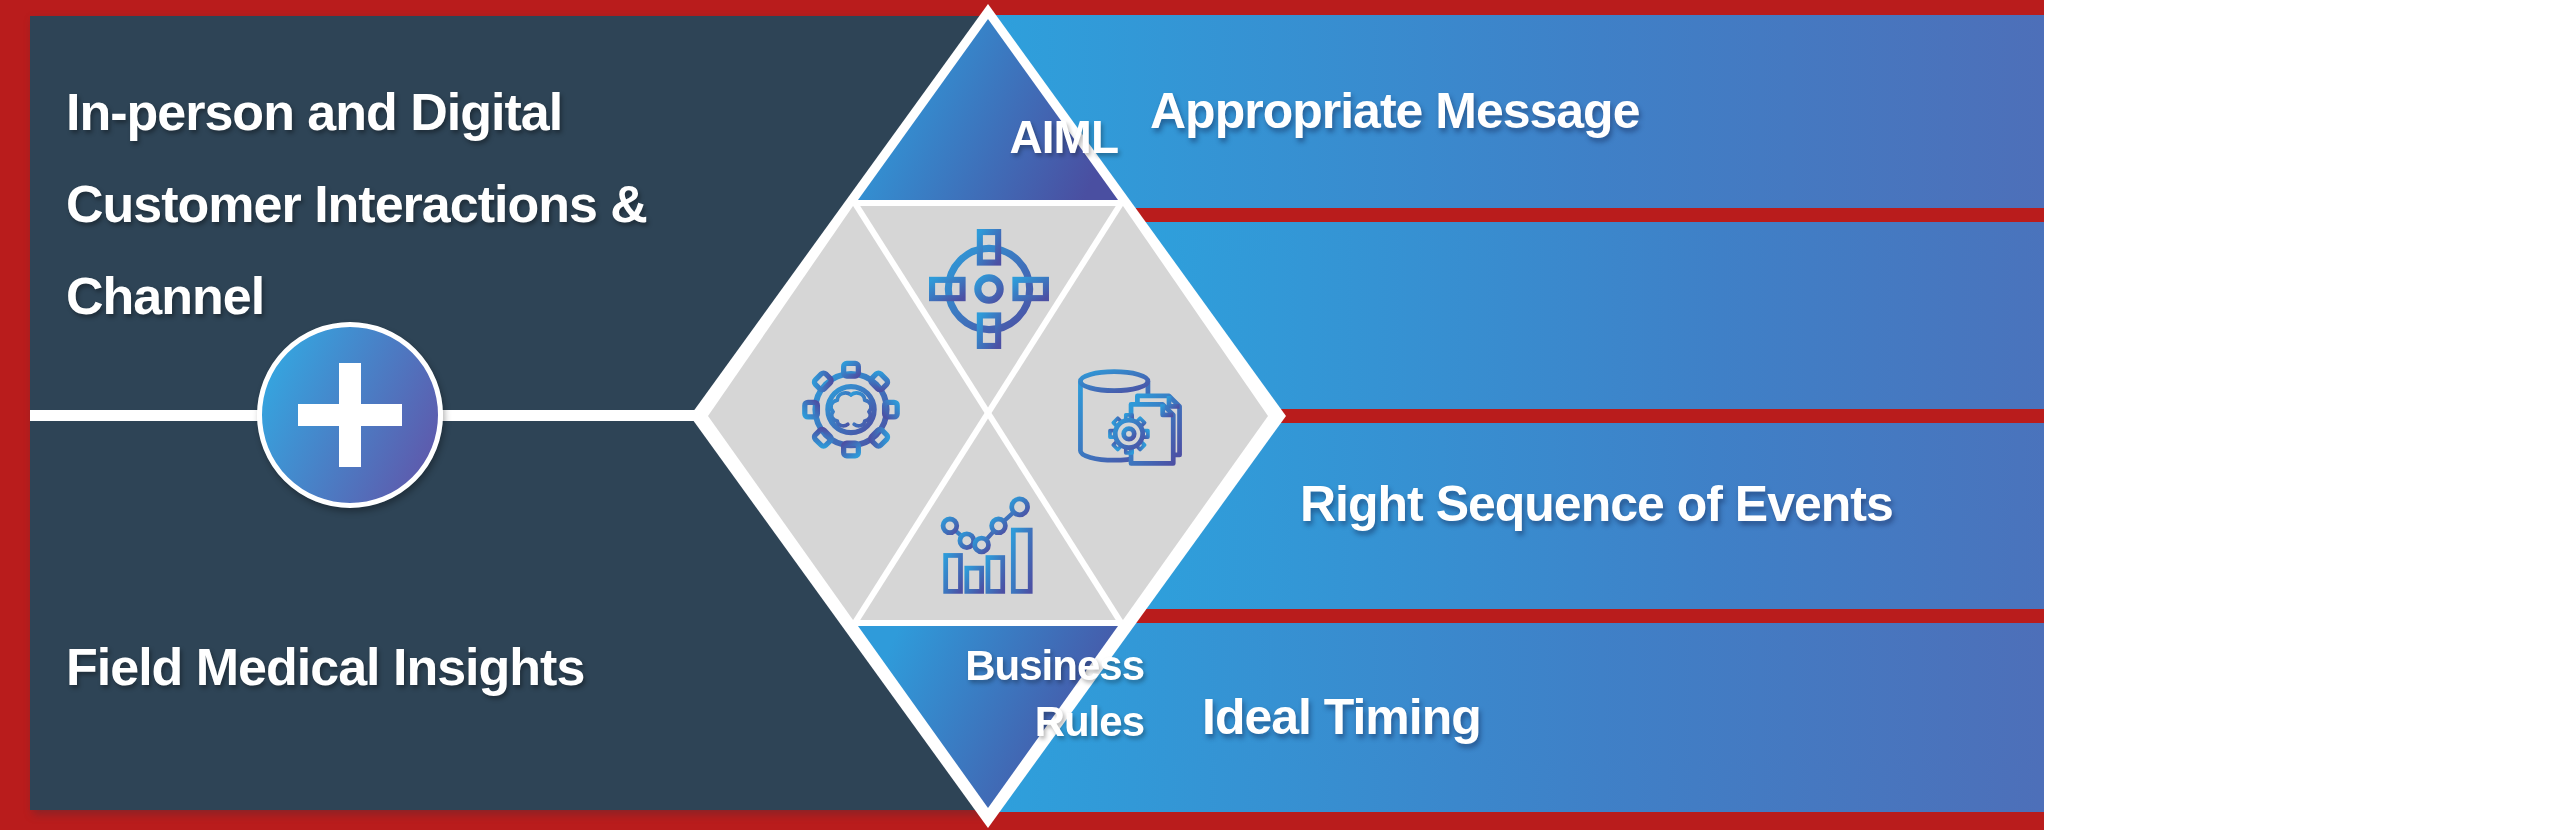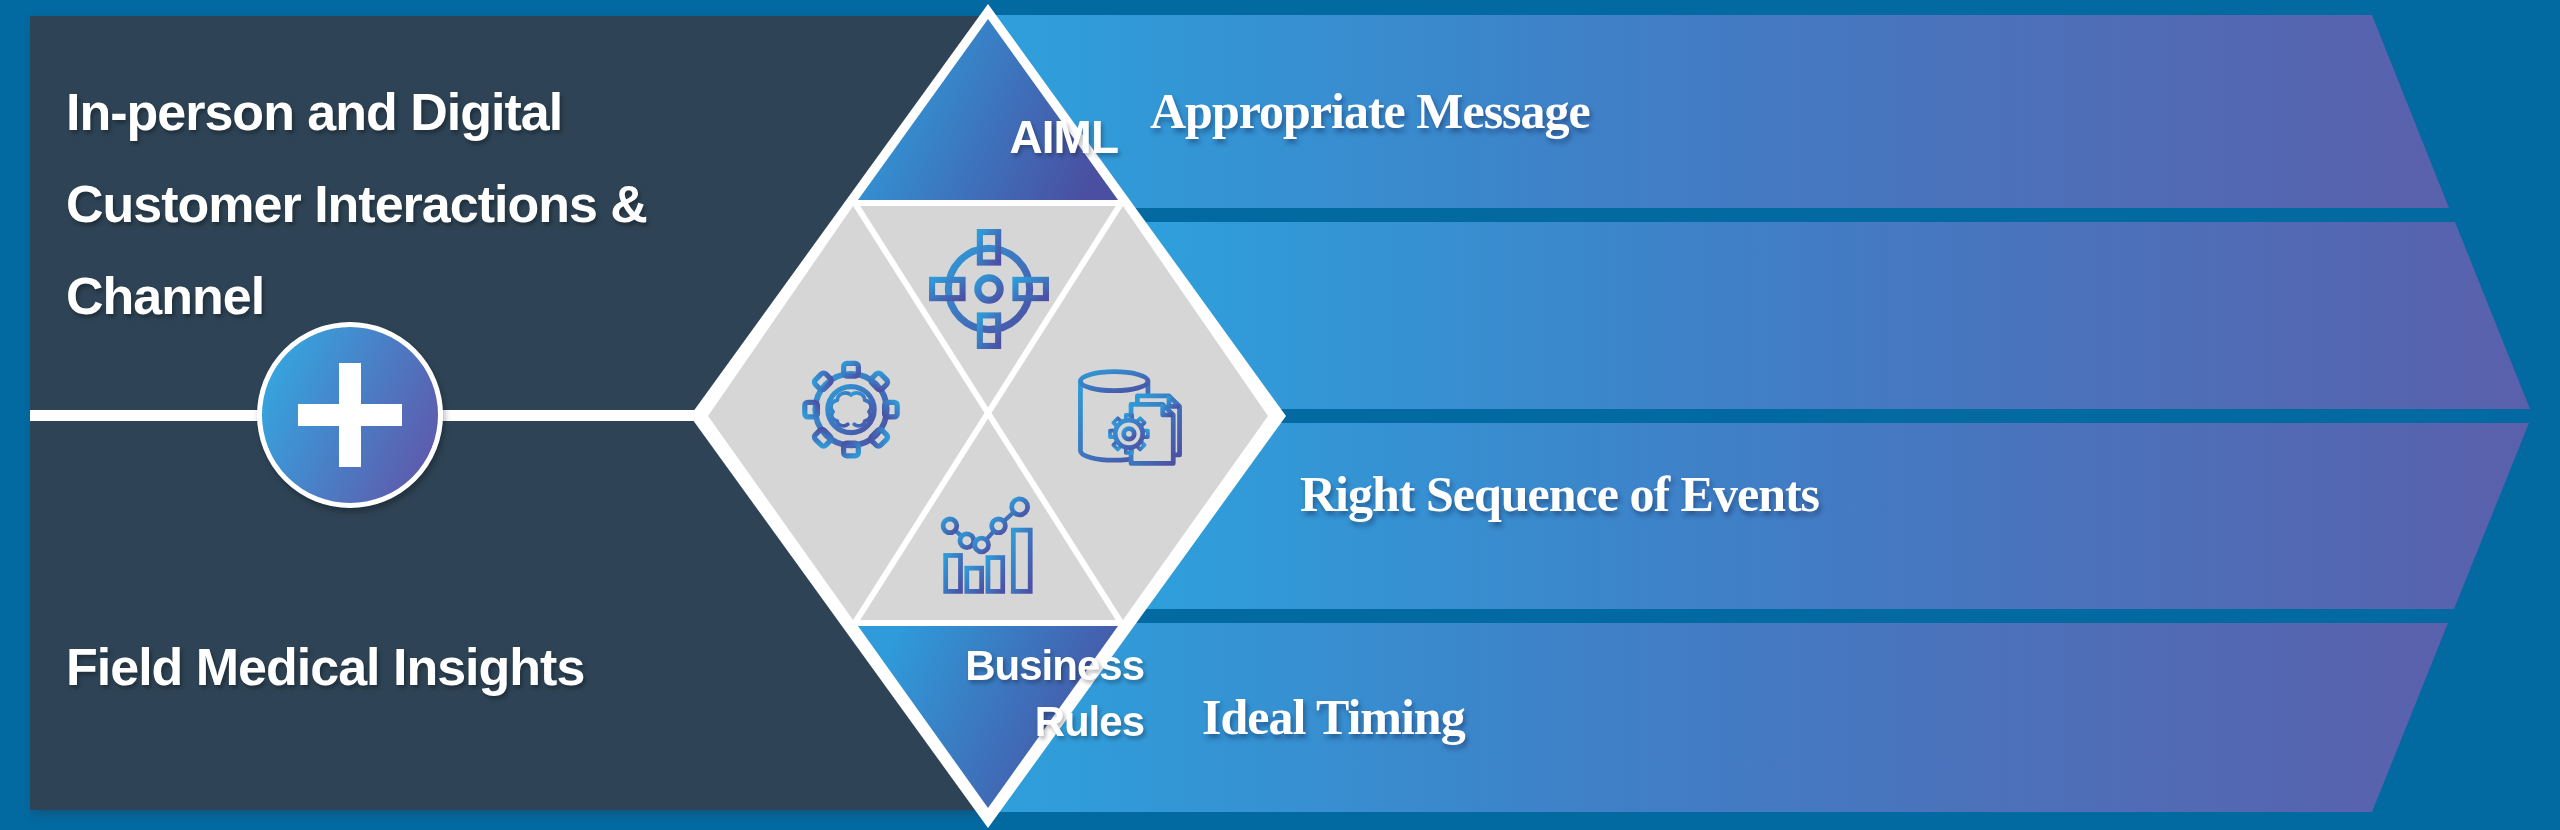--- a/index.html
+++ b/index.html
@@ -1,18 +1,18 @@
 <!DOCTYPE html>
 <html><head>
 <meta charset="utf-8">
 <style>
   html,body { margin:0; padding:0; background:#ffffff; }
   .stage {
-    position:relative; width:2560px; height:830px; overflow:hidden;
-    background:#0369a1; font-family:"Liberation Sans", sans-serif;
+    position:relative; width:2044px; height:830px; overflow:hidden;
+    background:#b91c1c; font-family:"Liberation Sans", sans-serif;
   }
   .abs { position:absolute; }
 
   
   .dark-panel {
     left:30px; top:16px; width:957px; height:794px;
     background:#2E4456;
     filter:drop-shadow(3px 4px 5px rgba(40,50,60,.35));
   }
   .panel-title {
@@ -49,25 +49,24 @@
     clip-path:polygon(0px 0px,1321px 0px,1396px 187px,132px 187px); }
   .band3 { left:1130px; top:423px; width:1399px; height:186px;
     clip-path:polygon(132px 0px,1399px 0px,1324px 186px,0px 186px); }
   .band4 { left:988px;  top:623px; width:1460px; height:189px;
     clip-path:polygon(132px 0px,1460px 0px,1384px 189px,0px 189px); }
 
   .band-label {
     color:#ffffff; font-weight:bold; font-size:50px; line-height:60px;
     letter-spacing:-1px; text-shadow:2px 4px 5px rgba(10,20,60,.4);
     white-space:nowrap;
-    font-family:Liberation Serif, serif;
   }
   .bl1 { left:1150px; top:81px;  }
   .bl2 { left:1297px; top:285px; }
-  .bl3 { left:1300px; top:464px; }
+  .bl3 { left:1300px; top:474px; }
   .bl4 { left:1202px; top:687px; }
 
   
   .white-diamond {
     left:690px; top:4px; width:596px; height:824px; background:#ffffff;
     clip-path:polygon(298px 0px,596px 412px,298px 824px,0px 412px);
     filter:drop-shadow(3px 4px 5px rgba(60,70,85,.35));
   }
   .tri-grad { background:linear-gradient(115deg,#2F9BDA 12%,#4A4FA1 90%); }
   .aiml-tri { left:858px; top:19px;  width:260px; height:181px;

